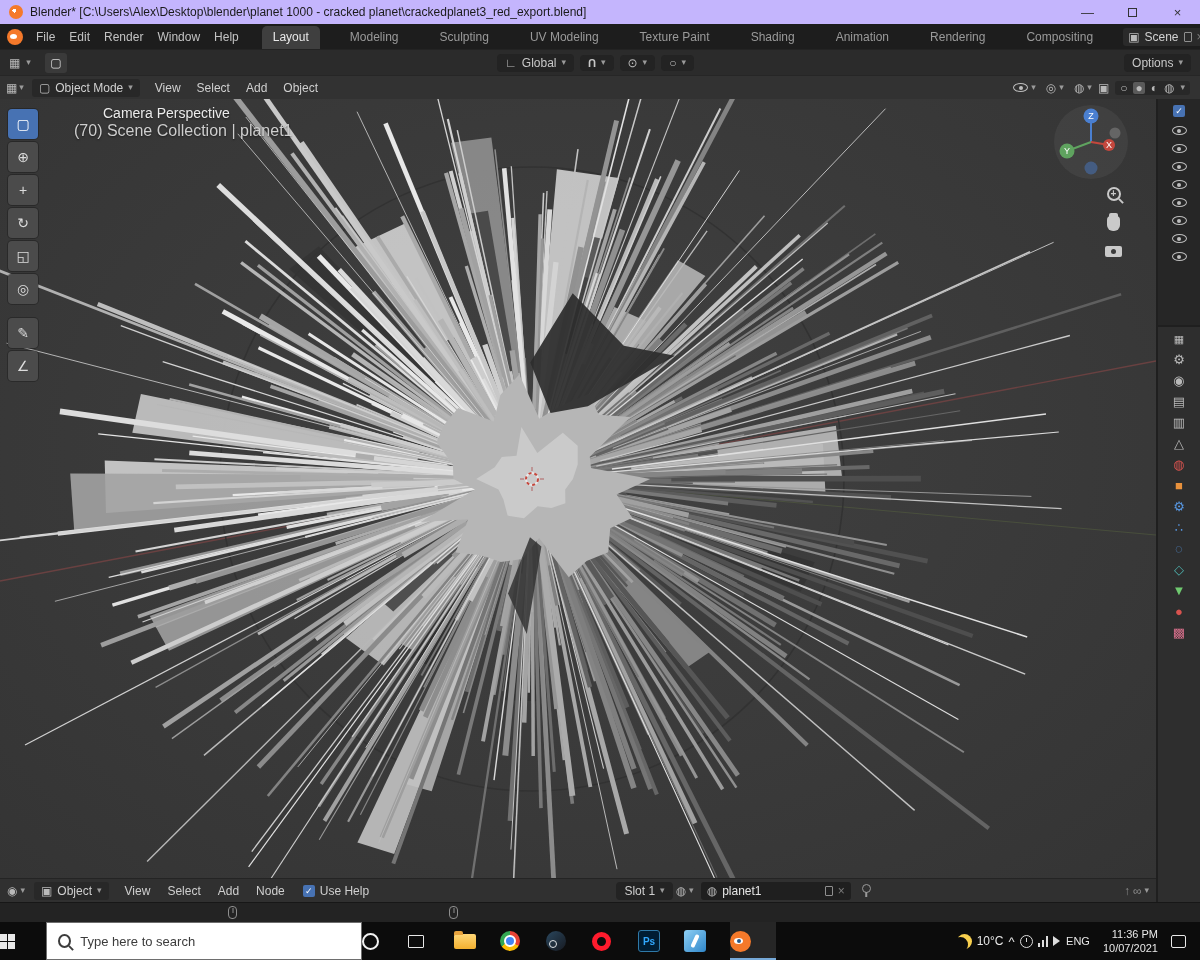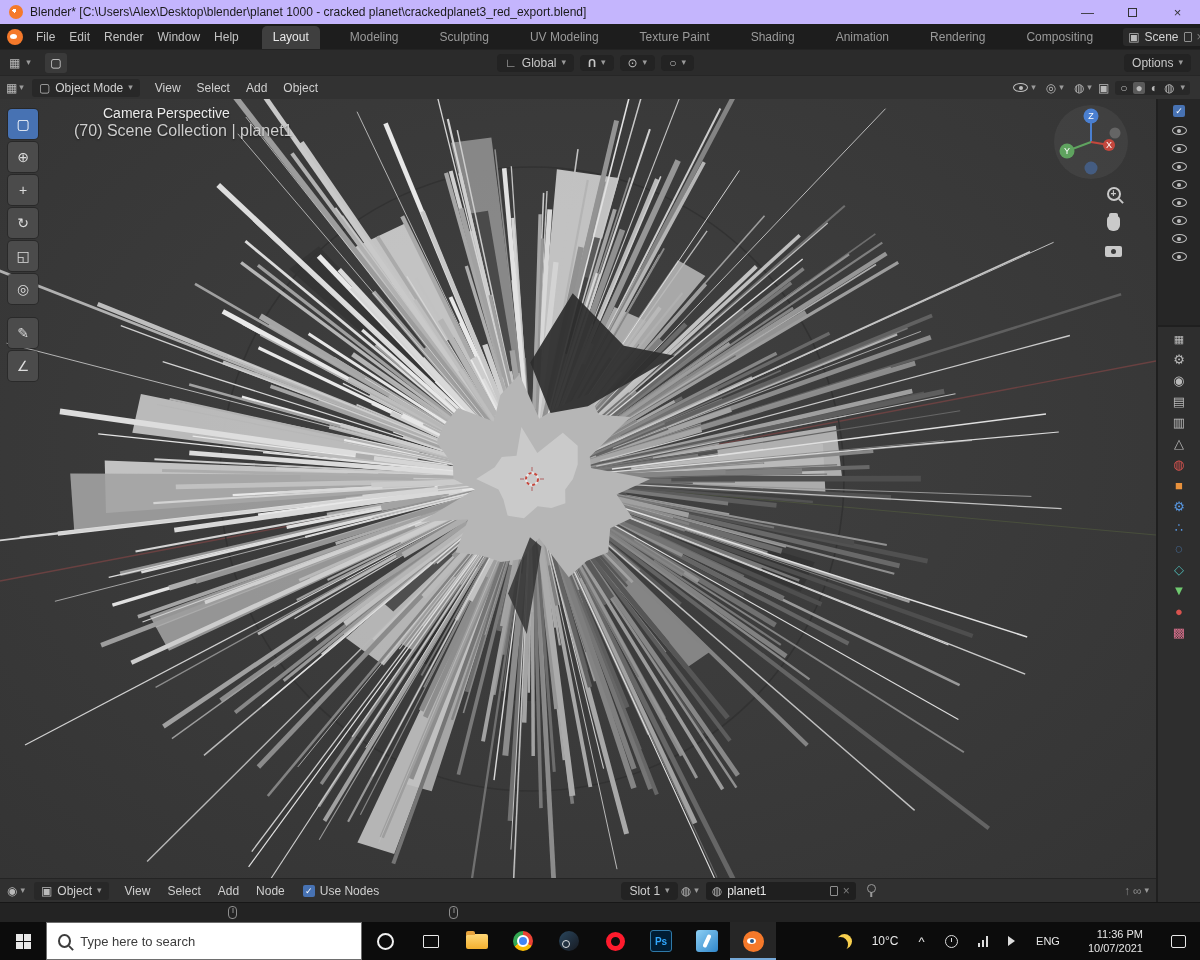--- a/index.html
+++ b/index.html
@@ -93,21 +93,21 @@
 .dim2{color:#8a8a8a}
 
 
 .statusbar{height:20px;background:#232323;border-top:1px solid #171717;display:flex;align-items:center;font-size:11px;color:#9b9b9b;flex:0 0 auto}
 .mouse-hint{width:9px;height:13px;border:1px solid #8e8e8e;border-radius:4px;position:relative;flex:0 0 auto}
 .mouse-hint::after{content:"";position:absolute;left:50%;top:1px;width:1px;height:5px;background:#8e8e8e;transform:translateX(-50%)}
 .status-info{margin-left:auto;padding-right:10px;white-space:nowrap}
 
 
 .taskbar{height:38px;background:#0c0c0c;display:flex;align-items:stretch;color:#e8e8e8;flex:0 0 auto}
-.tb-btn{width:46px;display:flex;align-items:center;justify-content:center;flex:0 0 auto}
+.tb-btn{width:46px;display:flex;align-items:center;justify-content:flex-start;flex:0 0 auto}
 .active-app{background:#262626;box-shadow:inset 0 -2px 0 #76a9d8}
 .win-grid{width:15px;height:15px;display:grid;grid-template-columns:7px 7px;grid-template-rows:7px 7px;gap:1px}
 .win-grid i{background:#e8e8e8}
 .search{width:316px;background:#fff;display:flex;align-items:center;gap:9px;padding:0 11px;border:1px solid #6e6e6e;flex:0 0 auto}
 .search input{border:none;outline:none;font-size:13px;color:#222;width:100%;background:transparent;font-family:Liberation Sans, sans-serif}
 .search input::placeholder{color:#3c3c3c}
 .cortana{width:17px;height:17px;border:2px solid #f2f2f2;border-radius:50%}
 .taskview{width:16px;height:13px;border:1.5px solid #e8e8e8;border-radius:1px}
 .folder{width:22px;height:15px;background:linear-gradient(#ffd777,#f3b02f);border-radius:2px;position:relative}
 .folder::before{content:"";position:absolute;top:-3px;left:0;width:9px;height:4px;background:#e8a33d;border-radius:2px 2px 0 0}
@@ -115,21 +115,21 @@
 .chrome::after{content:"";position:absolute;width:8px;height:8px;background:#4285f4;border:2px solid #fff;border-radius:50%;left:50%;top:50%;transform:translate(-50%,-50%)}
 .steam{width:20px;height:20px;border-radius:50%;background:linear-gradient(135deg,#2a475e,#171a21);position:relative}
 .steam::after{content:"";position:absolute;width:6px;height:6px;border:1.5px solid #dfe3e6;border-radius:50%;left:3px;bottom:3px}
 .opera{width:19px;height:19px;border-radius:50%;border:5px solid #ff1b2d}
 .ps{width:22px;height:22px;background:#001d34;border:1px solid #2f79a8;border-radius:3px;color:#31a8ff;font-size:10px;font-weight:bold;display:flex;align-items:center;justify-content:center}
 .bapp{width:22px;height:22px;border-radius:3px;background:linear-gradient(135deg,#8ed0f5,#2f86c9);position:relative}
 .bapp::after{content:"";position:absolute;width:4px;height:14px;background:#fff;left:9px;top:4px;transform:rotate(25deg);border-radius:2px}
 .blr{width:21px;height:21px;border-radius:50%;background:#f5792a;position:relative}
 .blr::after{content:"";position:absolute;width:9px;height:6px;border-radius:50%;background:#fff;top:7px;left:4px}
 .blr::before{content:"";position:absolute;width:4px;height:4px;border-radius:50%;background:#265787;top:8px;left:7px;z-index:1}
-.tray{margin-left:auto;display:flex;align-items:center;gap:20px;padding-right:6px}
+.tray{margin-left:auto;display:flex;align-items:center;gap:5px;padding-right:6px}
 .moon{width:15px;height:15px;border-radius:50%;box-shadow:inset -4px 3px 0 0 #f7cf4e}
 .temp{font-size:12px}
 .caret-up{font-size:13px;color:#e0e0e0}
 .trayclock{width:13px;height:13px;border:1.5px solid #ddd;border-radius:50%;position:relative}
 .trayclock::after{content:"";position:absolute;width:1.5px;height:4px;background:#ddd;left:5px;top:2px}
 .bars{display:flex;align-items:flex-end;gap:1.5px;height:11px}
 .bars i{width:2.5px;background:#ddd;display:block}
 .bars i:nth-child(1){height:4px}.bars i:nth-child(2){height:7px}.bars i:nth-child(3){height:11px}
 .vol{width:0;height:0;border:5px solid transparent;border-left:7px solid #ddd;margin-right:-4px}
 .lang{font-size:11px}
@@ -929,21 +929,21 @@
           <span class="gi">▣</span>
           <span>Object</span>
           <span class="caret">▾</span>
         </div>
         <span class="mi">View</span>
         <span class="mi">Select</span>
         <span class="mi">Add</span>
         <span class="mi">Node</span>
         <label class="chk">
           <span class="box">✓</span>
-          <span>Use Nodes</span>
+          <span>Use Help</span>
         </label>
         <div class="spacer"></div>
         <div class="pill">
           <span>Slot 1</span>
           <span class="caret">▾</span>
         </div>
         <span class="gi">◍</span>
         <span class="caret">▾</span>
         <div class="mat-field">
           <span class="gi">◍</span>

